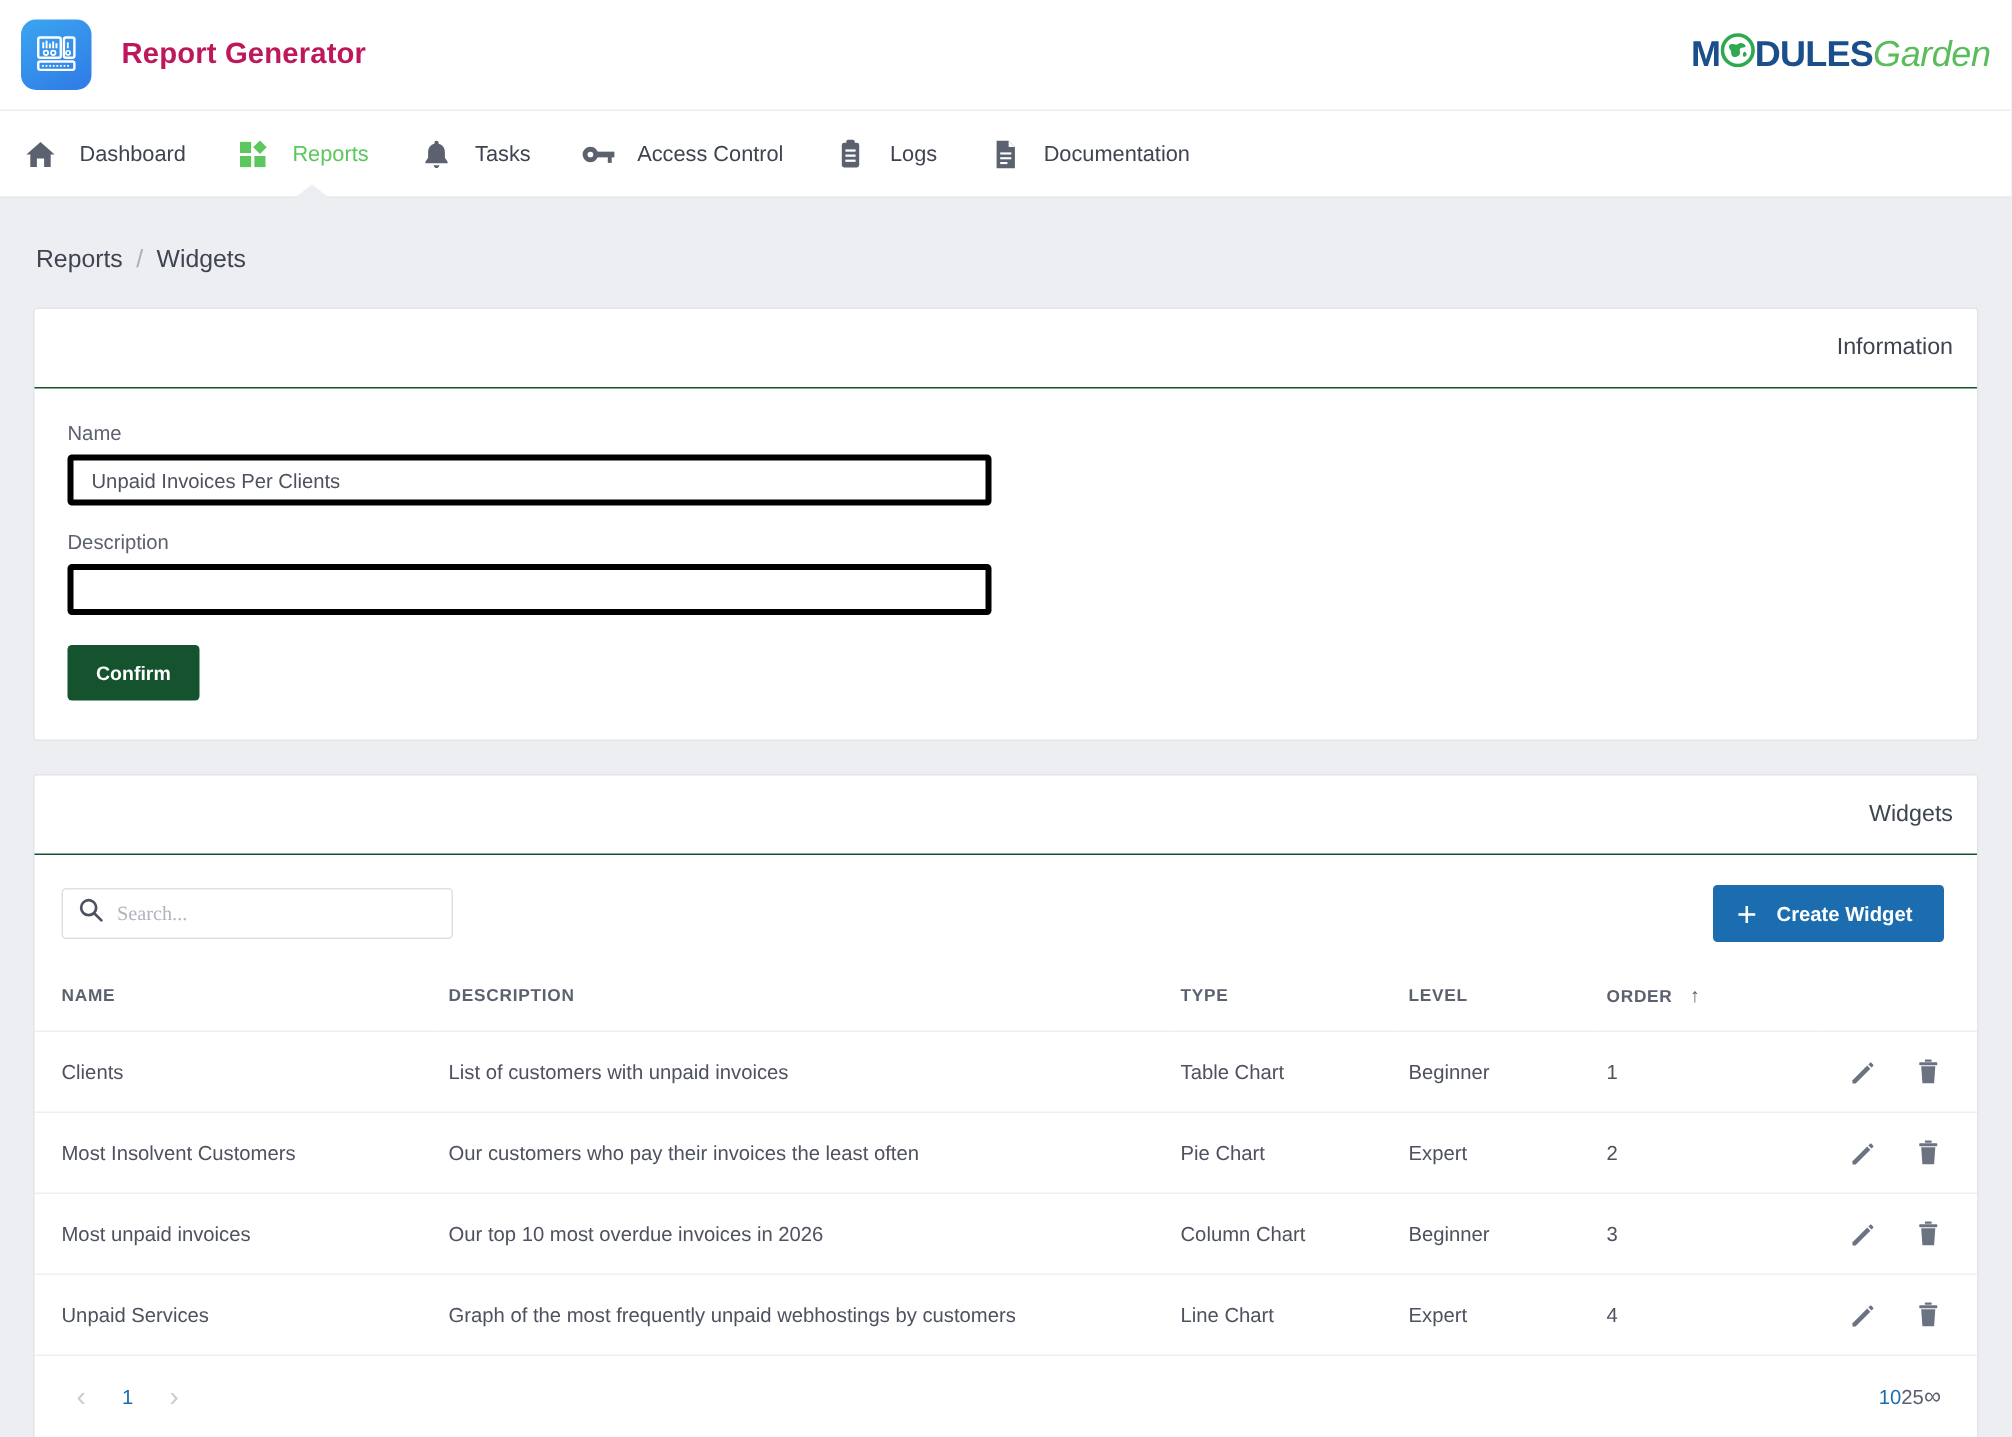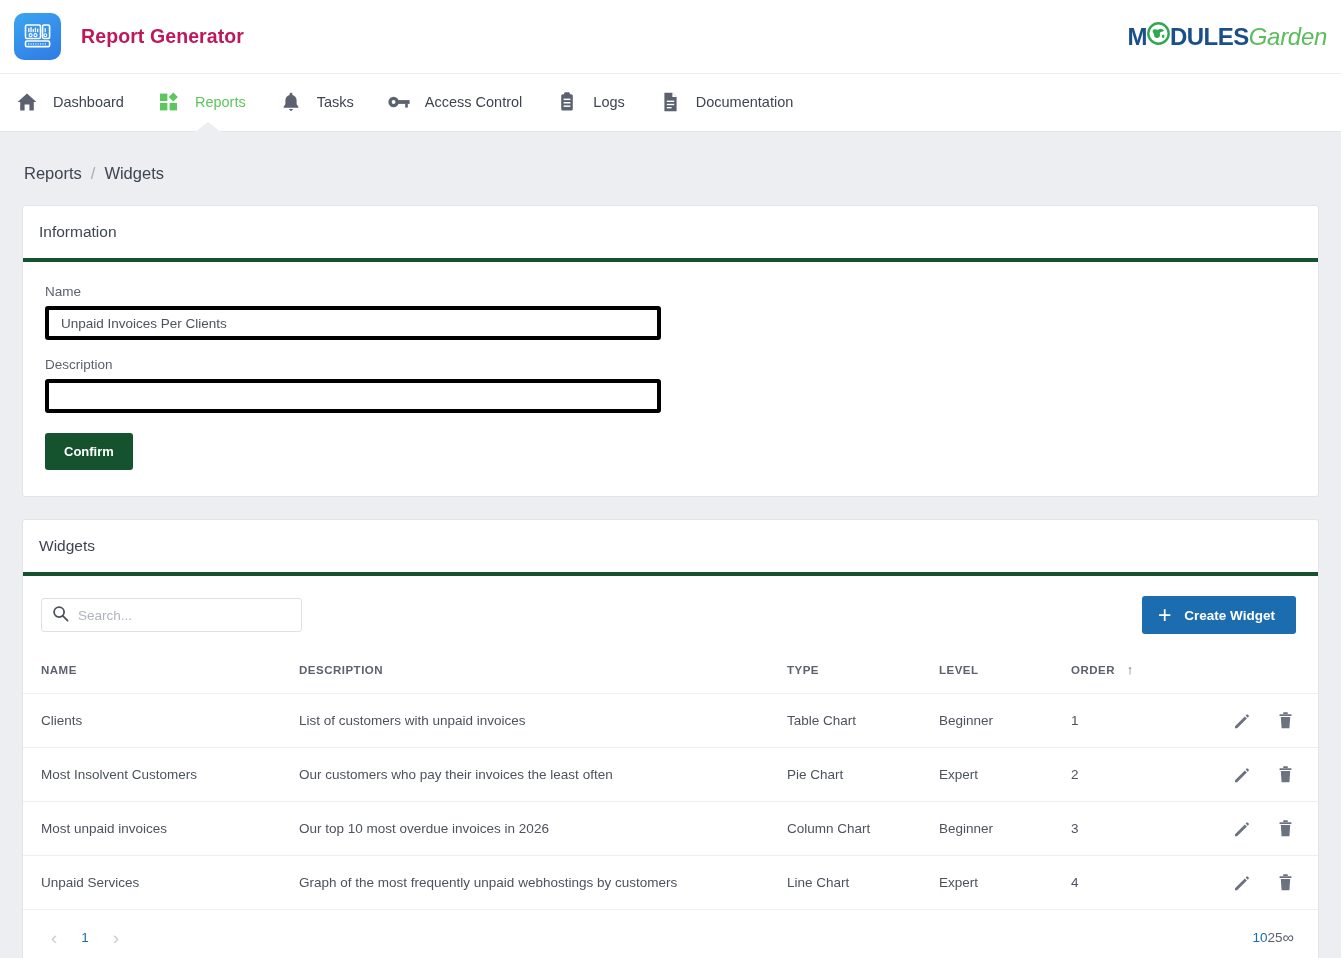--- a/index.html
+++ b/index.html
@@ -52,21 +52,21 @@
     font-size: 24px;
     letter-spacing: -.3px;
   }
   .brand-globe { display: inline-block; vertical-align: -3px; margin: 0 0px; }
 
   
   .navbar {
     height: 58px;
     background: #ffffff;
     display: flex;
-    align-items: flex-end;
+    align-items: center;
     padding-left: 14px;
     position: relative;
     border-bottom: 1px solid #e4e6ea;
   }
   .nav-item {
     display: flex;
     align-items: center;
     height: 58px;
     padding: 0 14px 0 0;
     margin-right: 18px;
@@ -115,23 +115,24 @@
   .breadcrumb .bc-current { color: #3f4451; }
 
   .panel {
     background: #ffffff;
     border: 1px solid #e2e4e8;
     border-radius: 3px;
     margin-bottom: 22px;
   }
   .panel-head {
     padding: 17px 16px 17px 16px;
-    border-bottom: 4px solid #14532d;
+    border-bottom: 1px solid #14532d;
     font-size: 15.5px;
     color: #3f4451;
+    text-align: right;
   }
   .panel-body { padding: 22px 22px 26px 22px; }
 
   .form-label {
     font-size: 13.5px;
     color: #5b616e;
     margin-bottom: 7px;
   }
   .form-input {
     width: 616px;
@@ -174,21 +175,21 @@
     display: flex;
     align-items: center;
     padding: 0 10px;
   }
   .search-input {
     border: none;
     outline: none;
     flex: 1;
     font-size: 13.5px;
     color: #a21caf;
-    font-family: Liberation Sans, sans-serif;
+    font-family: Liberation Serif, serif;
     margin-left: 9px;
     background: transparent;
   }
   .search-input::placeholder { color: #b0b4bc; }
   .btn-create {
     margin-left: auto;
     background: #1c6cb0;
     color: #fff;
     border: none;
     border-radius: 3px;

